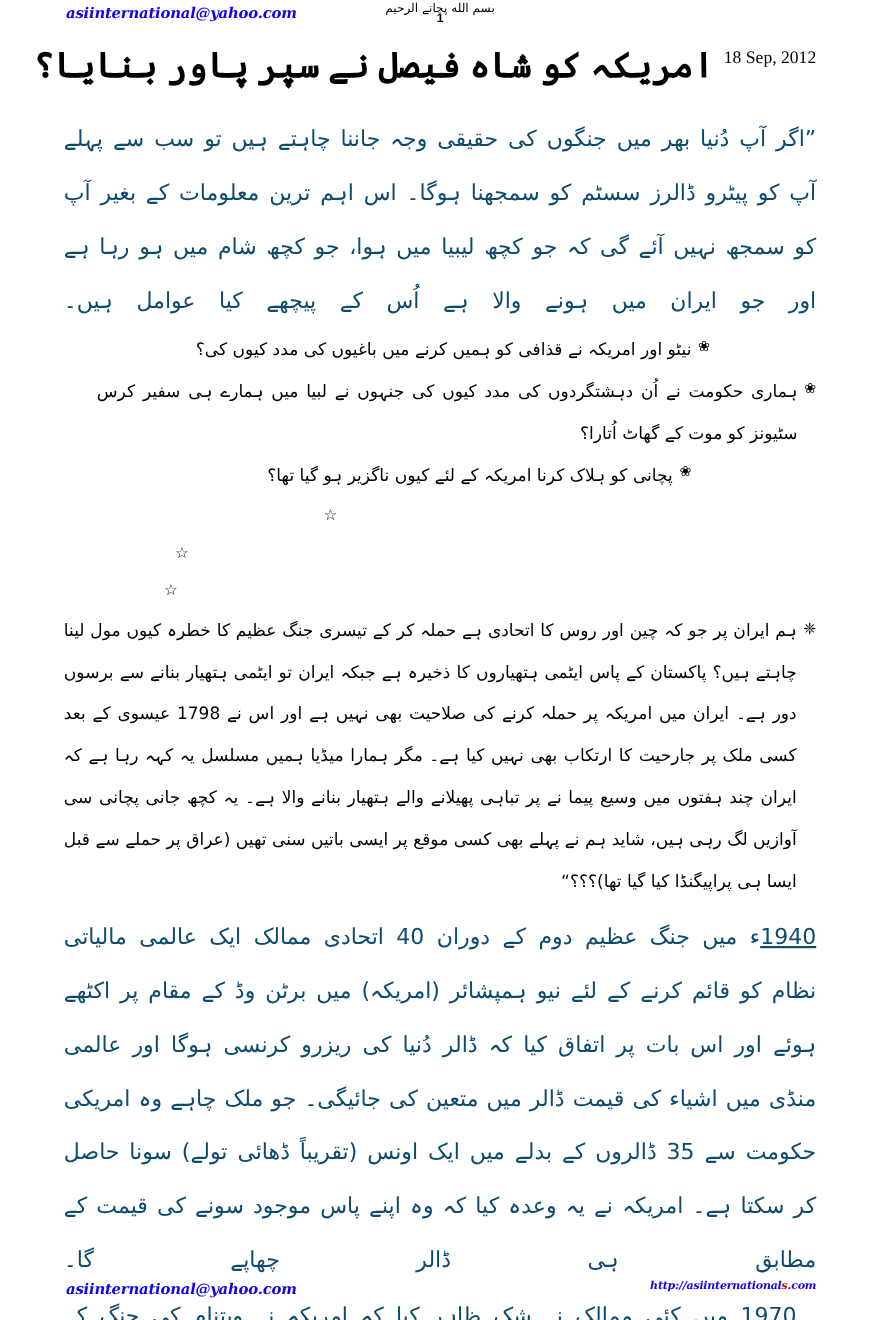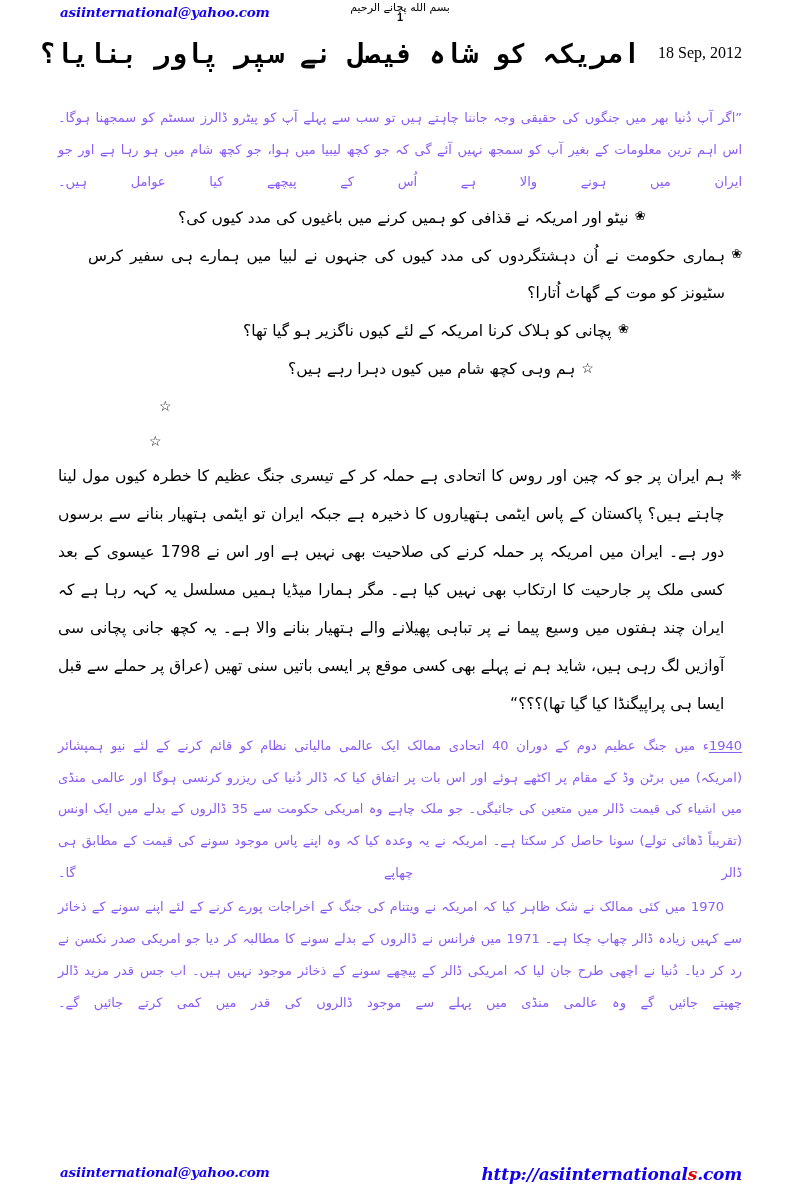--- a/index.html
+++ b/index.html
@@ -68,22 +68,22 @@
     left: 0; right: 0;
     height: 58px;
   }
   .doc-title {
     position: absolute;
     top: 2px;
     left: 0;
     width: 620px;
     text-align: center;
     direction: rtl;
-    font-family: Liberation Mono, monospace;
-    font-size: 27px;
+    font-family: Liberation Serif, serif;
+    font-size: 32px;
     font-weight: bold;
     color: #000;
     line-height: 1.35;
     white-space: nowrap;
   }
   .doc-date {
     position: absolute;
     top: 8px;
     right: 28px;
     direction: ltr;
@@ -101,23 +101,23 @@
     right: 28px;
     bottom: 50px;
     direction: rtl;
   }
 
   .para {
     direction: rtl;
     text-align: justify;
     text-align-last: justify;
     font-family: "DejaVu Sans", sans-serif;
-    font-size: 13px;
+    font-size: 20px;
     line-height: 2.45;
-    color: #8b5cf6;
+    color: #0c4a6e;
     margin: 0 0 2px 0;
     word-spacing: 1px;
   }
   .para.indent {
     text-indent: 18px;
   }
 
   .bullet-line {
     display: flex;
     flex-direction: row;
@@ -190,21 +190,21 @@
     letter-spacing: -0.2px;
   }
   .footer-url {
     position: absolute;
     right: 28px;
     top: 0;
     direction: ltr;
     font-family: "DejaVu Serif", "Liberation Serif", serif;
     font-style: italic;
     font-weight: bold;
-    font-size: 17px;
+    font-size: 10px;
     color: #1300f0;
     white-space: nowrap;
     letter-spacing: -0.2px;
   }
   .footer-url .accent { color: #e00000; }
 </style>
 </head>
 <body>
 
 <div class="page">
@@ -237,21 +237,20 @@
       <span class="bullet-text">ہماری حکومت نے اُن دہشتگردوں کی مدد کیوں کی جنہوں نے لبیا میں ہمارے ہی سفیر کرس سٹیونز کو موت کے گھاٹ اُتارا؟</span>
     </div>
 
     <div class="bullet-line bullet-row-3">
       <span class="bullet-marker ornament">❀</span>
       <span class="bullet-text">پچانی کو ہلاک کرنا امریکہ کے لئے کیوں ناگزیر ہو گیا تھا؟</span>
     </div>
 
     <div class="bullet-line bullet-row-4">
       <span class="bullet-marker star">☆</span>
-      <span class="bullet-text">ہم وہی کچھ شام میں کیوں دہرا رہے ہیں؟</span>
     </div>
 
     <div class="bullet-line bullet-row-5">
       <span class="bullet-marker star">☆</span>
     </div>
 
     <div class="bullet-line bullet-row-6">
       <span class="bullet-marker star">☆</span>
     </div>
 

